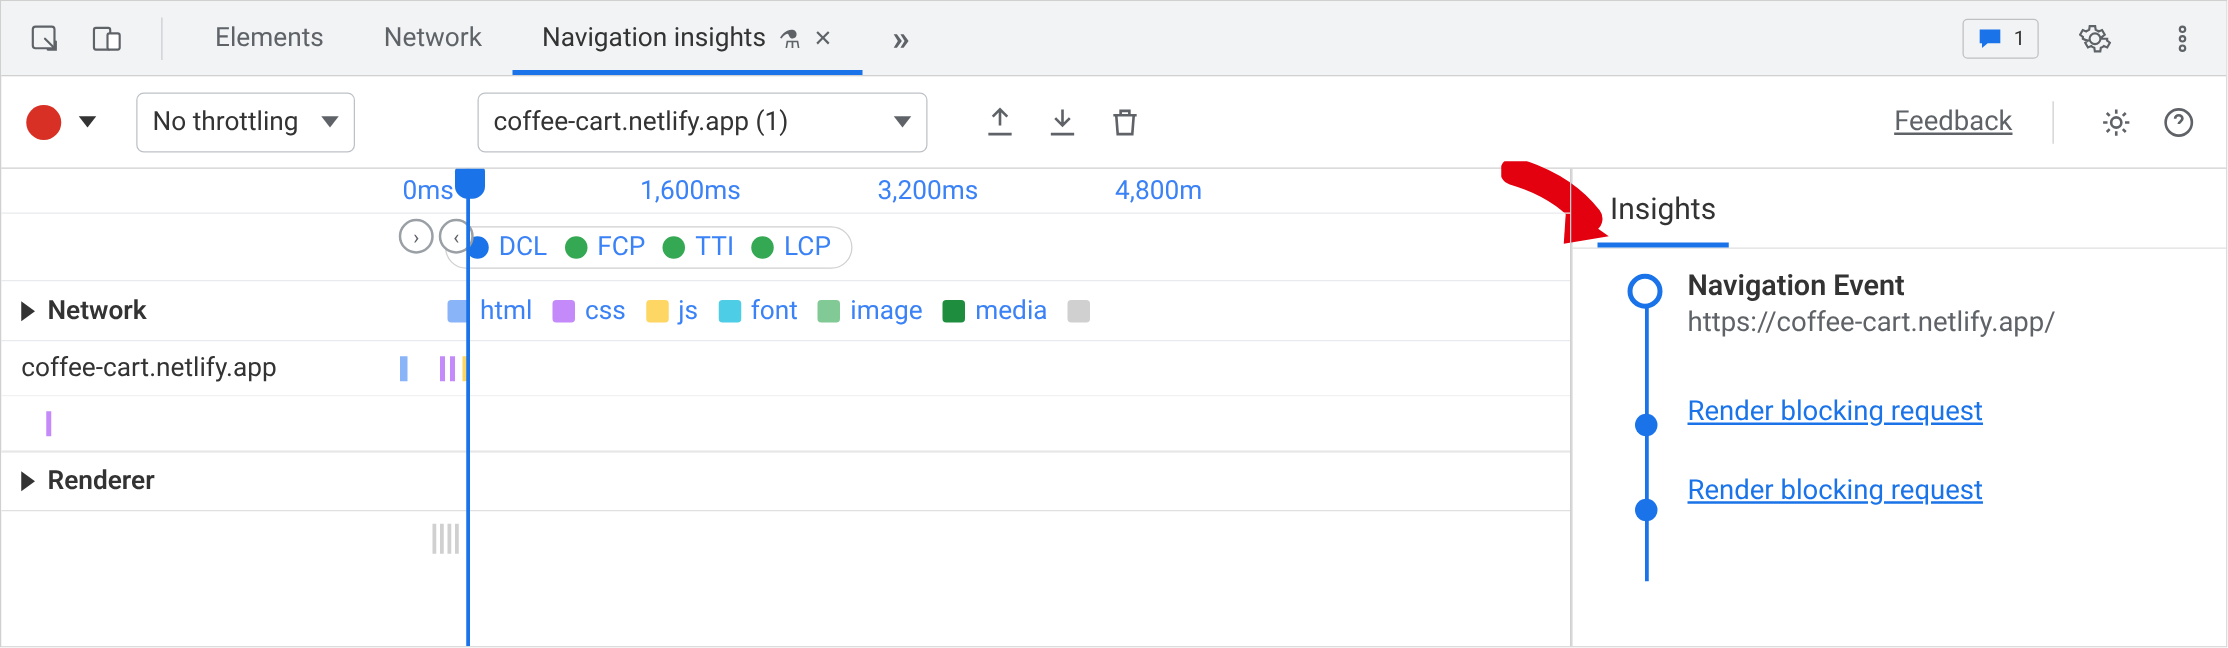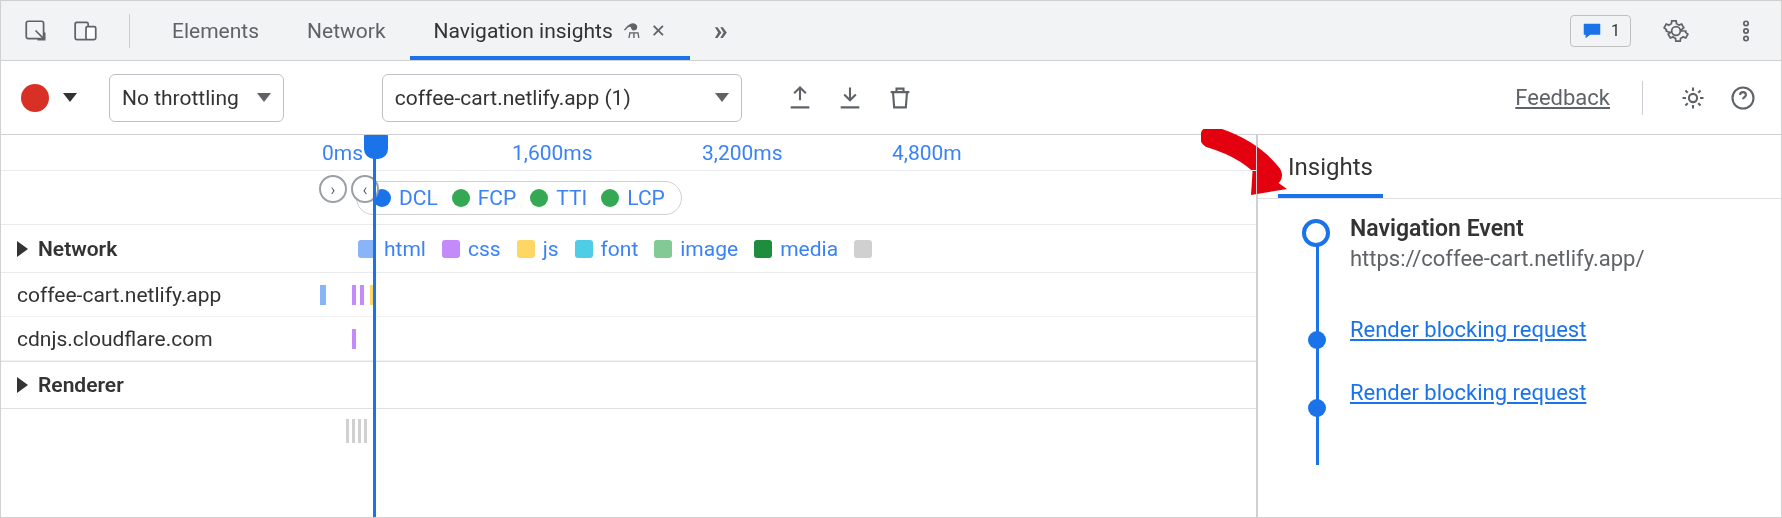--- a/index.html
+++ b/index.html
@@ -263,23 +263,20 @@
             <span>coffee-cart.netlify.app</span>
           </div>
         <div class="right-area">
           <div class="bar" style="left:4px;width:6px;background:#8ab4f8"></div>
           <div class="bar" style="left:36px;width:4px;background:#c58af9"></div>
           <div class="bar" style="left:44px;width:4px;background:#c58af9"></div>
           <div class="bar" style="left:54px;width:6px;background:#fdd663"></div>
         </div>
       </div>
       <div class="data-row">
-        <div class="left-gutter">
-            <span>cdnjs.cloudflare.com</span>
-          </div>
         <div class="right-area">
           <div class="bar" style="left:36px;width:4px;background:#c58af9"></div>
         </div>
       </div>
 
       <div class="section-header">
         <div class="left-gutter section">
             <span class="tri"></span>
             <span>Renderer</span>
           </div>

